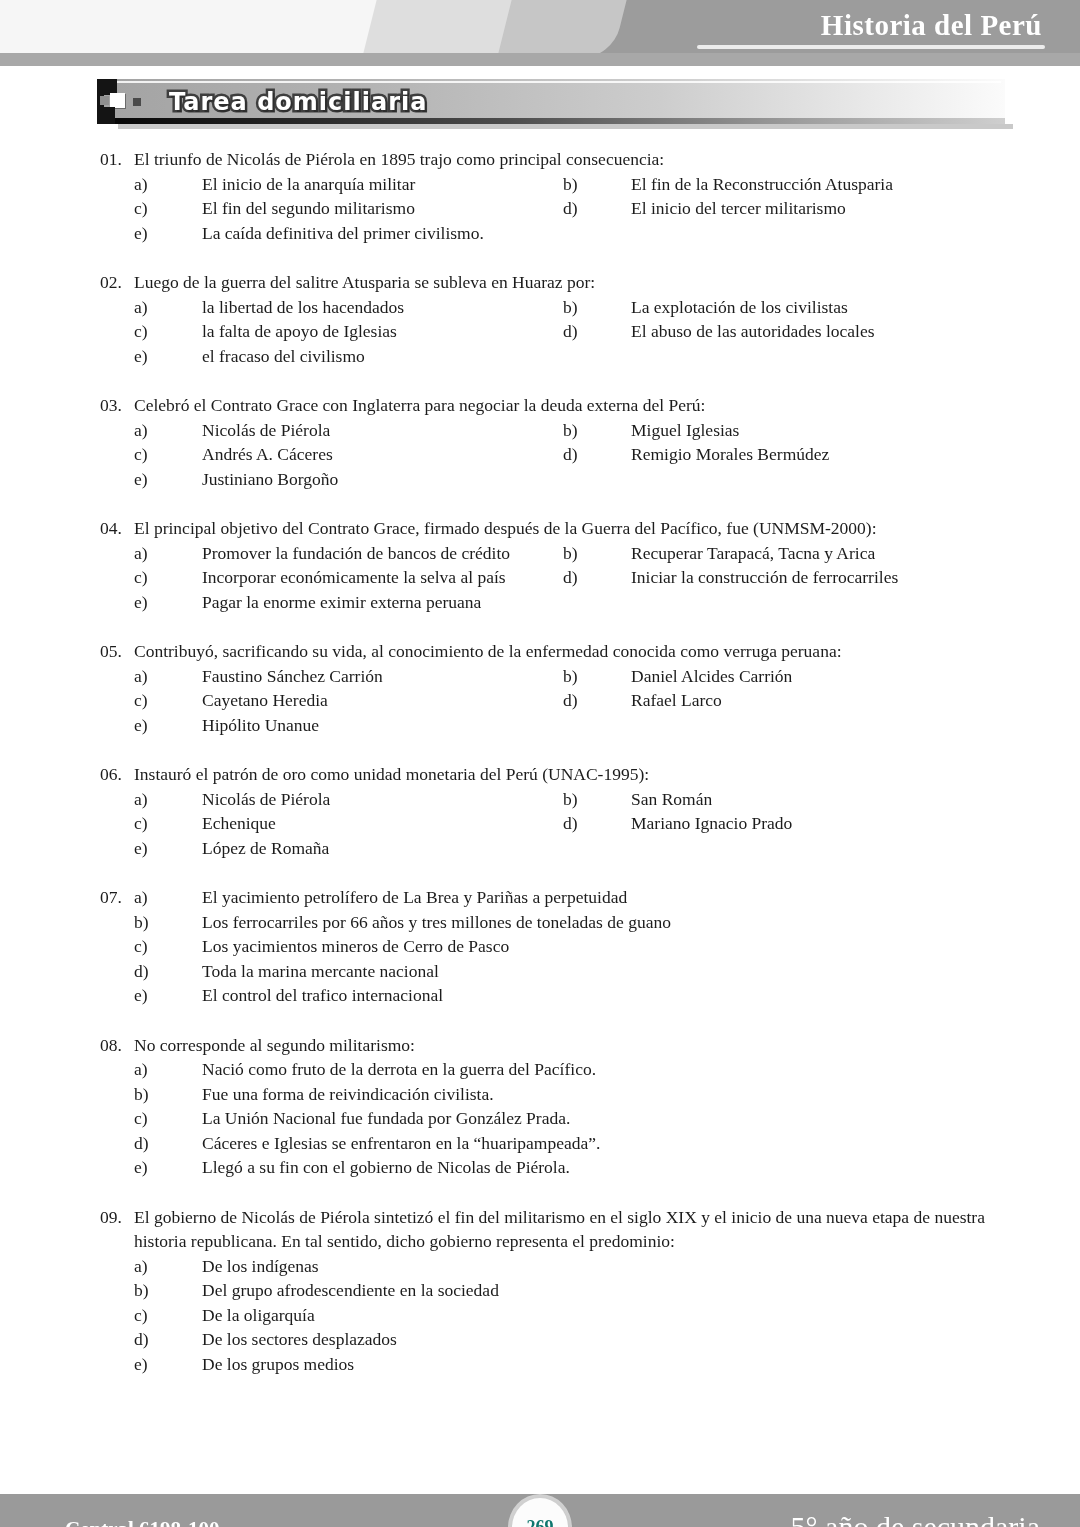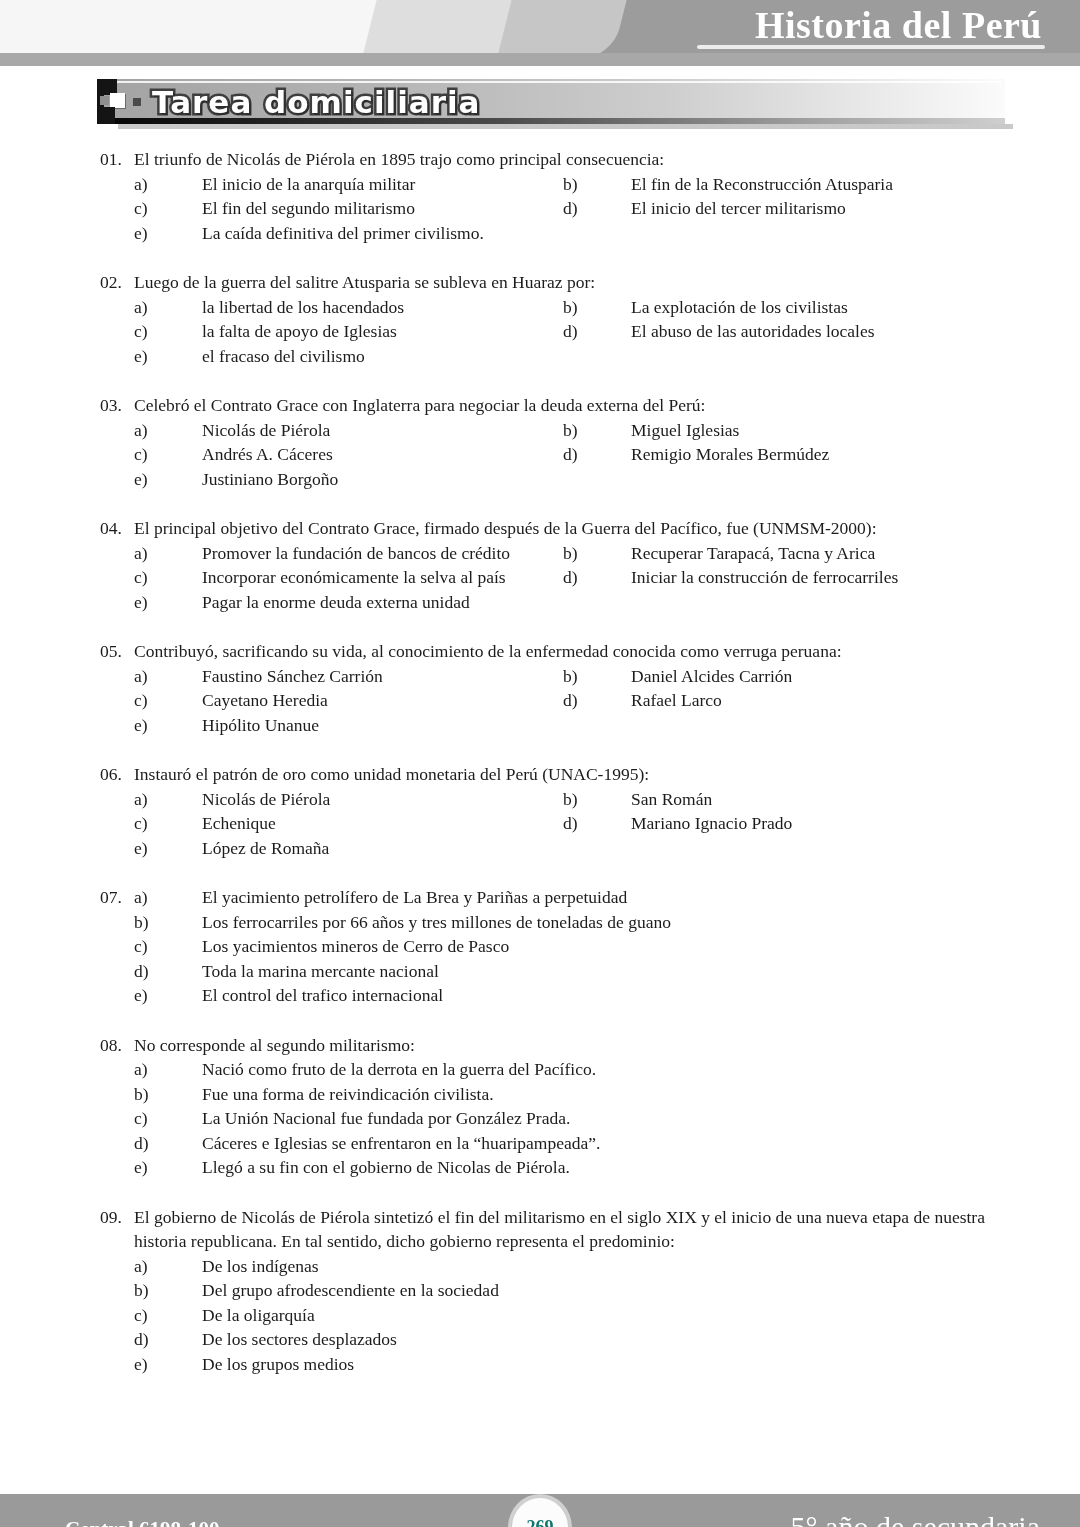--- a/index.html
+++ b/index.html
@@ -11,44 +11,44 @@
 
   
   .header-band { position:absolute; top:0; left:0; width:1080px; height:53px; background:#9c9c9c; overflow:hidden; }
   .hshape { position:absolute; top:-5px; bottom:-5px; }
   .hshape.s3 { left:-40px; width:660px; background:#c6c6c6; transform:skewX(-14deg); border-bottom-right-radius:30px; }
   .hshape.s2 { left:-40px; width:545px; background:#dedede; transform:skewX(-14deg); }
   .hshape.s1 { left:-40px; width:410px; background:#f6f6f6; transform:skewX(-14deg); }
   .header-strip { position:absolute; top:53px; left:0; width:1080px; height:13px; background:#a8a8a8; }
   .header-title {
     position:absolute; top:8px; right:38px;
-    font-weight:bold; font-size:38px; line-height:34px; color:#ffffff; letter-spacing:0.5px;
+    font-weight:bold; font-size:29px; line-height:34px; color:#ffffff; letter-spacing:0.5px;
   }
   .header-rule { position:absolute; top:45px; left:697px; width:348px; height:4px; background:#ececec; border-radius:3px; }
 
   
   .banner {
     position:absolute; top:79px; left:100px; width:905px; height:45px;
     background:linear-gradient(90deg,#a3a3a3 0%,#b2b2b2 28%,#cdcdcd 62%,#efefef 90%,#fbfbfb 100%);
   }
   .banner::before { content:""; position:absolute; top:2px; left:10px; right:4px; height:2px; background:rgba(255,255,255,0.85); }
   .banner::after  { content:""; position:absolute; bottom:0; left:0; right:0; height:6px;
     background:linear-gradient(90deg,#050505 0%,#4c4c4c 45%,#9f9f9f 78%,#cfcfcf 100%); }
   .banner-shadow { position:absolute; top:124px; left:118px; width:895px; height:5px; background:#c9c9c9; }
   .deco { position:absolute; }
   .deco.bar      { left:97px;  top:79px;  width:7px;  height:45px; background:#141414; }
   .deco.sq-top   { left:100px; top:79px;  width:17px; height:16px; background:#141414; }
   .deco.sq-gray  { left:100px; top:96px;  width:9px;  height:9px;  background:#8f8f8f; }
   .deco.sq-white { left:110px; top:93px;  width:15px; height:15px; background:#ffffff; box-shadow:1px 1px 0 rgba(0,0,0,0.35); }
   .deco.sq-bot   { left:100px; top:107px; width:15px; height:17px; background:#141414; }
   .deco.bullet   { left:133px; top:98px;  width:8px;  height:8px;  background:#4a4a4a; }
   .banner-title {
-    position:absolute; left:152px; top:83px;
+    position:absolute; left:169px; top:83px;
     font-family:"DejaVu Sans","Liberation Sans",sans-serif;
-    font-weight:bold; font-size:31px; line-height:38px; letter-spacing:1px;
+    font-weight:bold; font-size:24px; line-height:38px; letter-spacing:1px;
     color:#ffffff;
     -webkit-text-stroke:5px #3e3e3e; paint-order:stroke fill;
     text-shadow:2px 2px 0 rgba(0,0,0,0.25);
   }
 
   
   .content { position:absolute; top:147px; left:100px; width:912px; font-size:17.5px; line-height:24.5px; }
   .question { display:flex; margin-bottom:25px; }
   .qnum { flex:0 0 34px; }
   .qbody { flex:1; min-width:0; }
@@ -194,21 +194,21 @@
             <div class="opt">
               <span class="letter">c)</span>
               <span class="otext">Incorporar económicamente la selva al país</span>
             </div>
             <div class="opt">
               <span class="letter">d)</span>
               <span class="otext">Iniciar la construcción de ferrocarriles</span>
             </div>
             <div class="opt">
               <span class="letter">e)</span>
-              <span class="otext">Pagar la enorme deuda externa unidad</span>
+              <span class="otext">Pagar la enorme eximir externa peruana</span>
             </div>
           </div>
         </div>
       </div>
       <div class="question">
         <span class="qnum">05.</span>
         <div class="qbody">
           <div class="stem">Contribuyó, sacrificando su vida, al conocimiento de la enfermedad conocida como verruga peruana:</div>
           <div class="opts two">
             <div class="opt">

